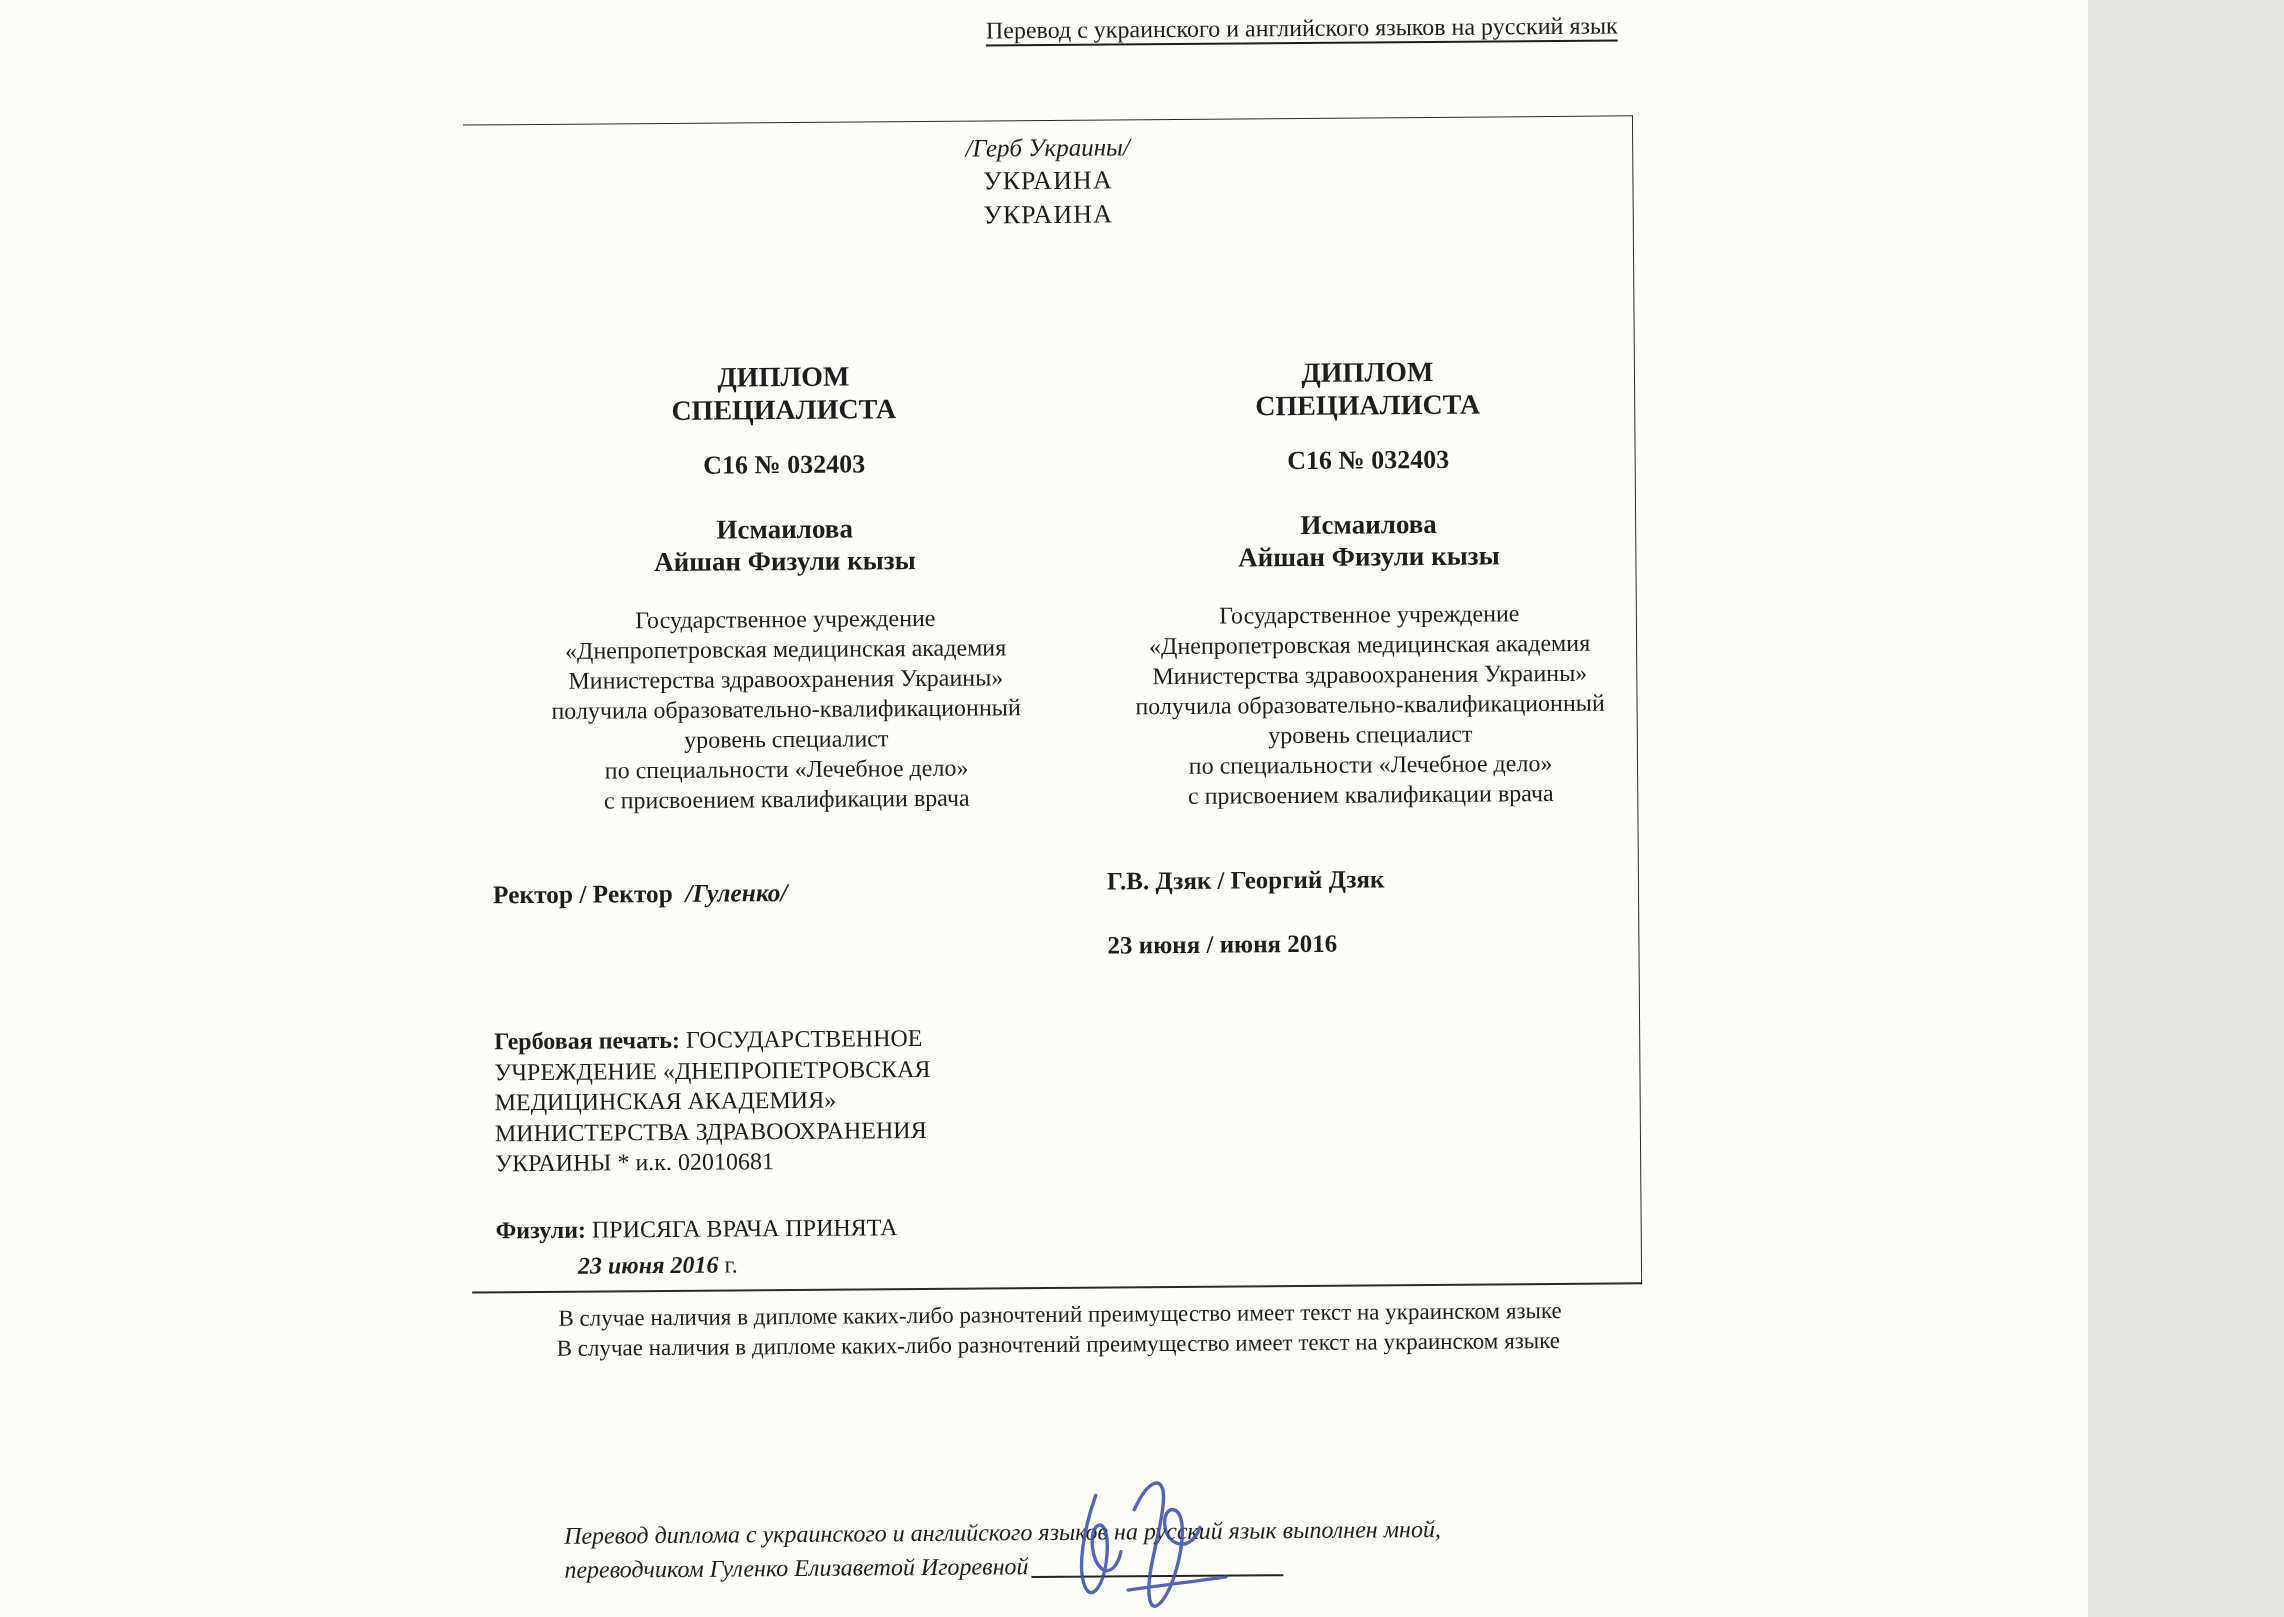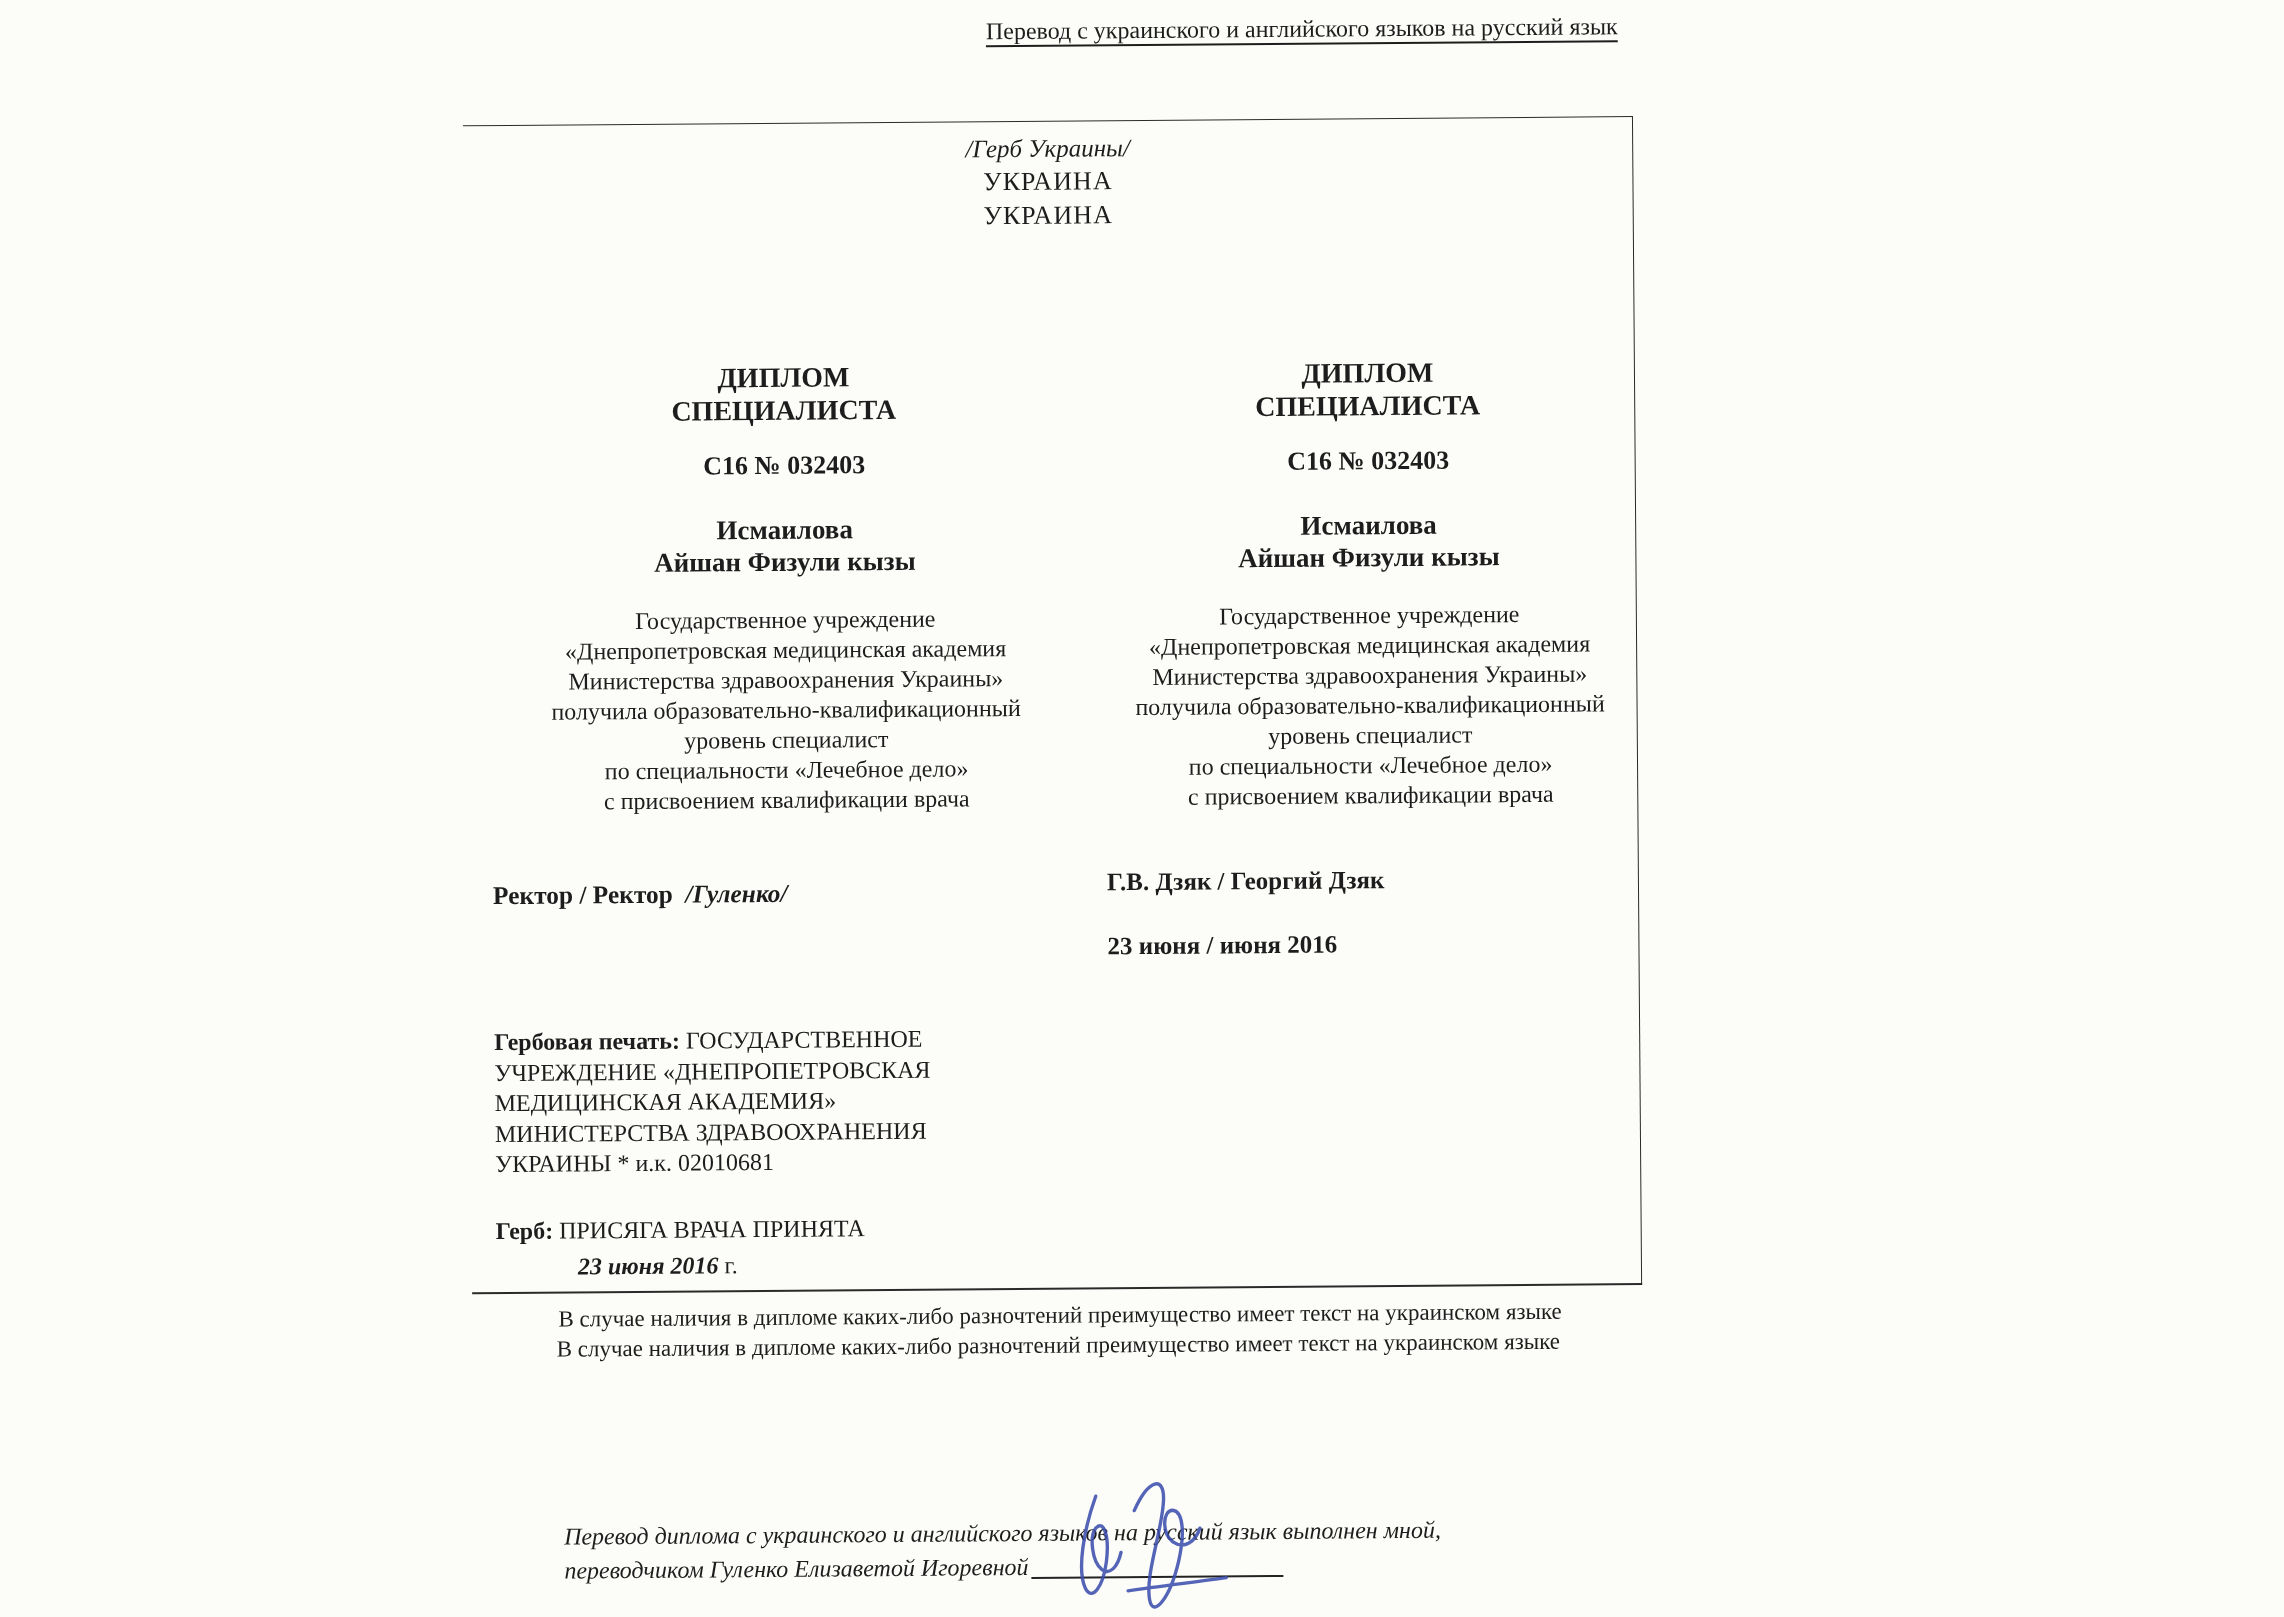--- a/index.html
+++ b/index.html
@@ -1,18 +1,18 @@
 <!DOCTYPE html>
 <html style="font-size:9px"><head>
 <meta charset="utf-8">
 <style>
   html,body{margin:0;padding:0;background:#e8e8e6;}
   .page{
     position:relative;
-    width:2284px;height:1617px;
+    width:2088px;height:1617px;
     background:#fcfcf9;
     overflow:hidden;
     font-family:"Liberation Serif","DejaVu Serif",serif;
     color:#1d1d1d;
   }
   .tilt{position:absolute;inset:0;transform:rotate(-0.45deg);transform-origin:50% 55%;}
   .abs{position:absolute;}
 
   .header{
     left:955px;top:17px;width:707px;
@@ -124,21 +124,21 @@
 
       <div class="abs seal">
         <div><span class="lbl">Гербовая печать:</span> <span>ГОСУДАРСТВЕННОЕ</span></div>
         <div>УЧРЕЖДЕНИЕ «ДНЕПРОПЕТРОВСКАЯ</div>
         <div>МЕДИЦИНСКАЯ АКАДЕМИЯ»</div>
         <div>МИНИСТЕРСТВА ЗДРАВООХРАНЕНИЯ</div>
         <div>УКРАИНЫ * и.к. 02010681</div>
       </div>
 
       <div class="abs stamp">
-        <div><span class="lbl">Герб:</span> <span>ПРИСЯГА ВРАЧА ПРИНЯТА</span></div>
+        <div><span class="lbl">Физули:</span> <span>ПРИСЯГА ВРАЧА ПРИНЯТА</span></div>
         <div class="stamp-date"><span class="d">23 июня 2016</span> <span>г.</span></div>
       </div>
 
     </div>
 
     <div class="abs disclaimer1">В случае наличия в дипломе каких-либо разночтений преимущество имеет текст на украинском языке</div>
     <div class="abs disclaimer2">В случае наличия в дипломе каких-либо разночтений преимущество имеет текст на украинском языке</div>
 
     <div class="abs translator">
       <div>Перевод диплома с украинского и английского языков на русский язык выполнен мной,</div>

